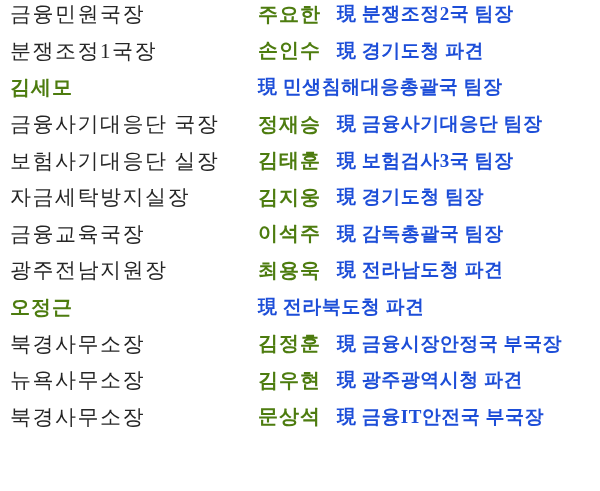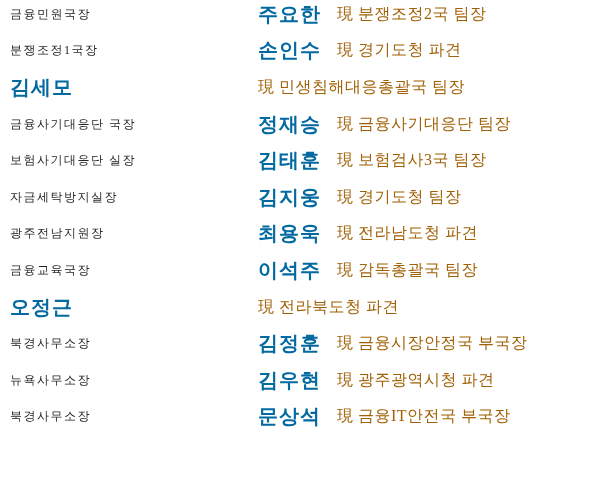--- a/index.html
+++ b/index.html
@@ -21,37 +21,38 @@
   }
   .row {
     height: 36.6px;
     display: grid;
     grid-template-columns: 248px 79px auto;
     align-items: center;
     padding-left: 10px;
     box-sizing: border-box;
   }
   .pos {
-    font-size: 12px;
+    font-size: 21px;
     letter-spacing: 1.5px;
     color: #262626;
     white-space: nowrap;
   }
   .name {
     font-size: 20px;
     font-weight: bold;
     letter-spacing: 1px;
-    color: #0369a1;
+    color: #4d7c0f;
     white-space: nowrap;
   }
   .cur {
-    font-size: 16px;
+    font-size: 19px;
     letter-spacing: 0.5px;
-    color: #a16207;
+    color: #1d4ed8;
     white-space: nowrap;
+    font-weight: bold;
   }
 </style>
 </head>
 <body>
 
 <div class="doc">
   <div class="row">
     <span class="pos">금융민원국장</span>
     <span class="name">주요한</span>
     <span class="cur">現 분쟁조정2국 팀장</span>
@@ -74,28 +75,28 @@
     <span class="pos">보험사기대응단 실장</span>
     <span class="name">김태훈</span>
     <span class="cur">現 보험검사3국 팀장</span>
   </div>
   <div class="row">
     <span class="pos">자금세탁방지실장</span>
     <span class="name">김지웅</span>
     <span class="cur">現 경기도청 팀장</span>
   </div>
   <div class="row">
+    <span class="pos">금융교육국장</span>
+    <span class="name">이석주</span>
+    <span class="cur">現 감독총괄국 팀장</span>
+  </div>
+  <div class="row">
     <span class="pos">광주전남지원장</span>
     <span class="name">최용욱</span>
     <span class="cur">現 전라남도청 파견</span>
-  </div>
-  <div class="row">
-    <span class="pos">금융교육국장</span>
-    <span class="name">이석주</span>
-    <span class="cur">現 감독총괄국 팀장</span>
   </div>
   <div class="row">
     <span class="name">오정근</span>
     <span class="cur">現 전라북도청 파견</span>
   </div>
   <div class="row">
     <span class="pos">북경사무소장</span>
     <span class="name">김정훈</span>
     <span class="cur">現 금융시장안정국 부국장</span>
   </div>

